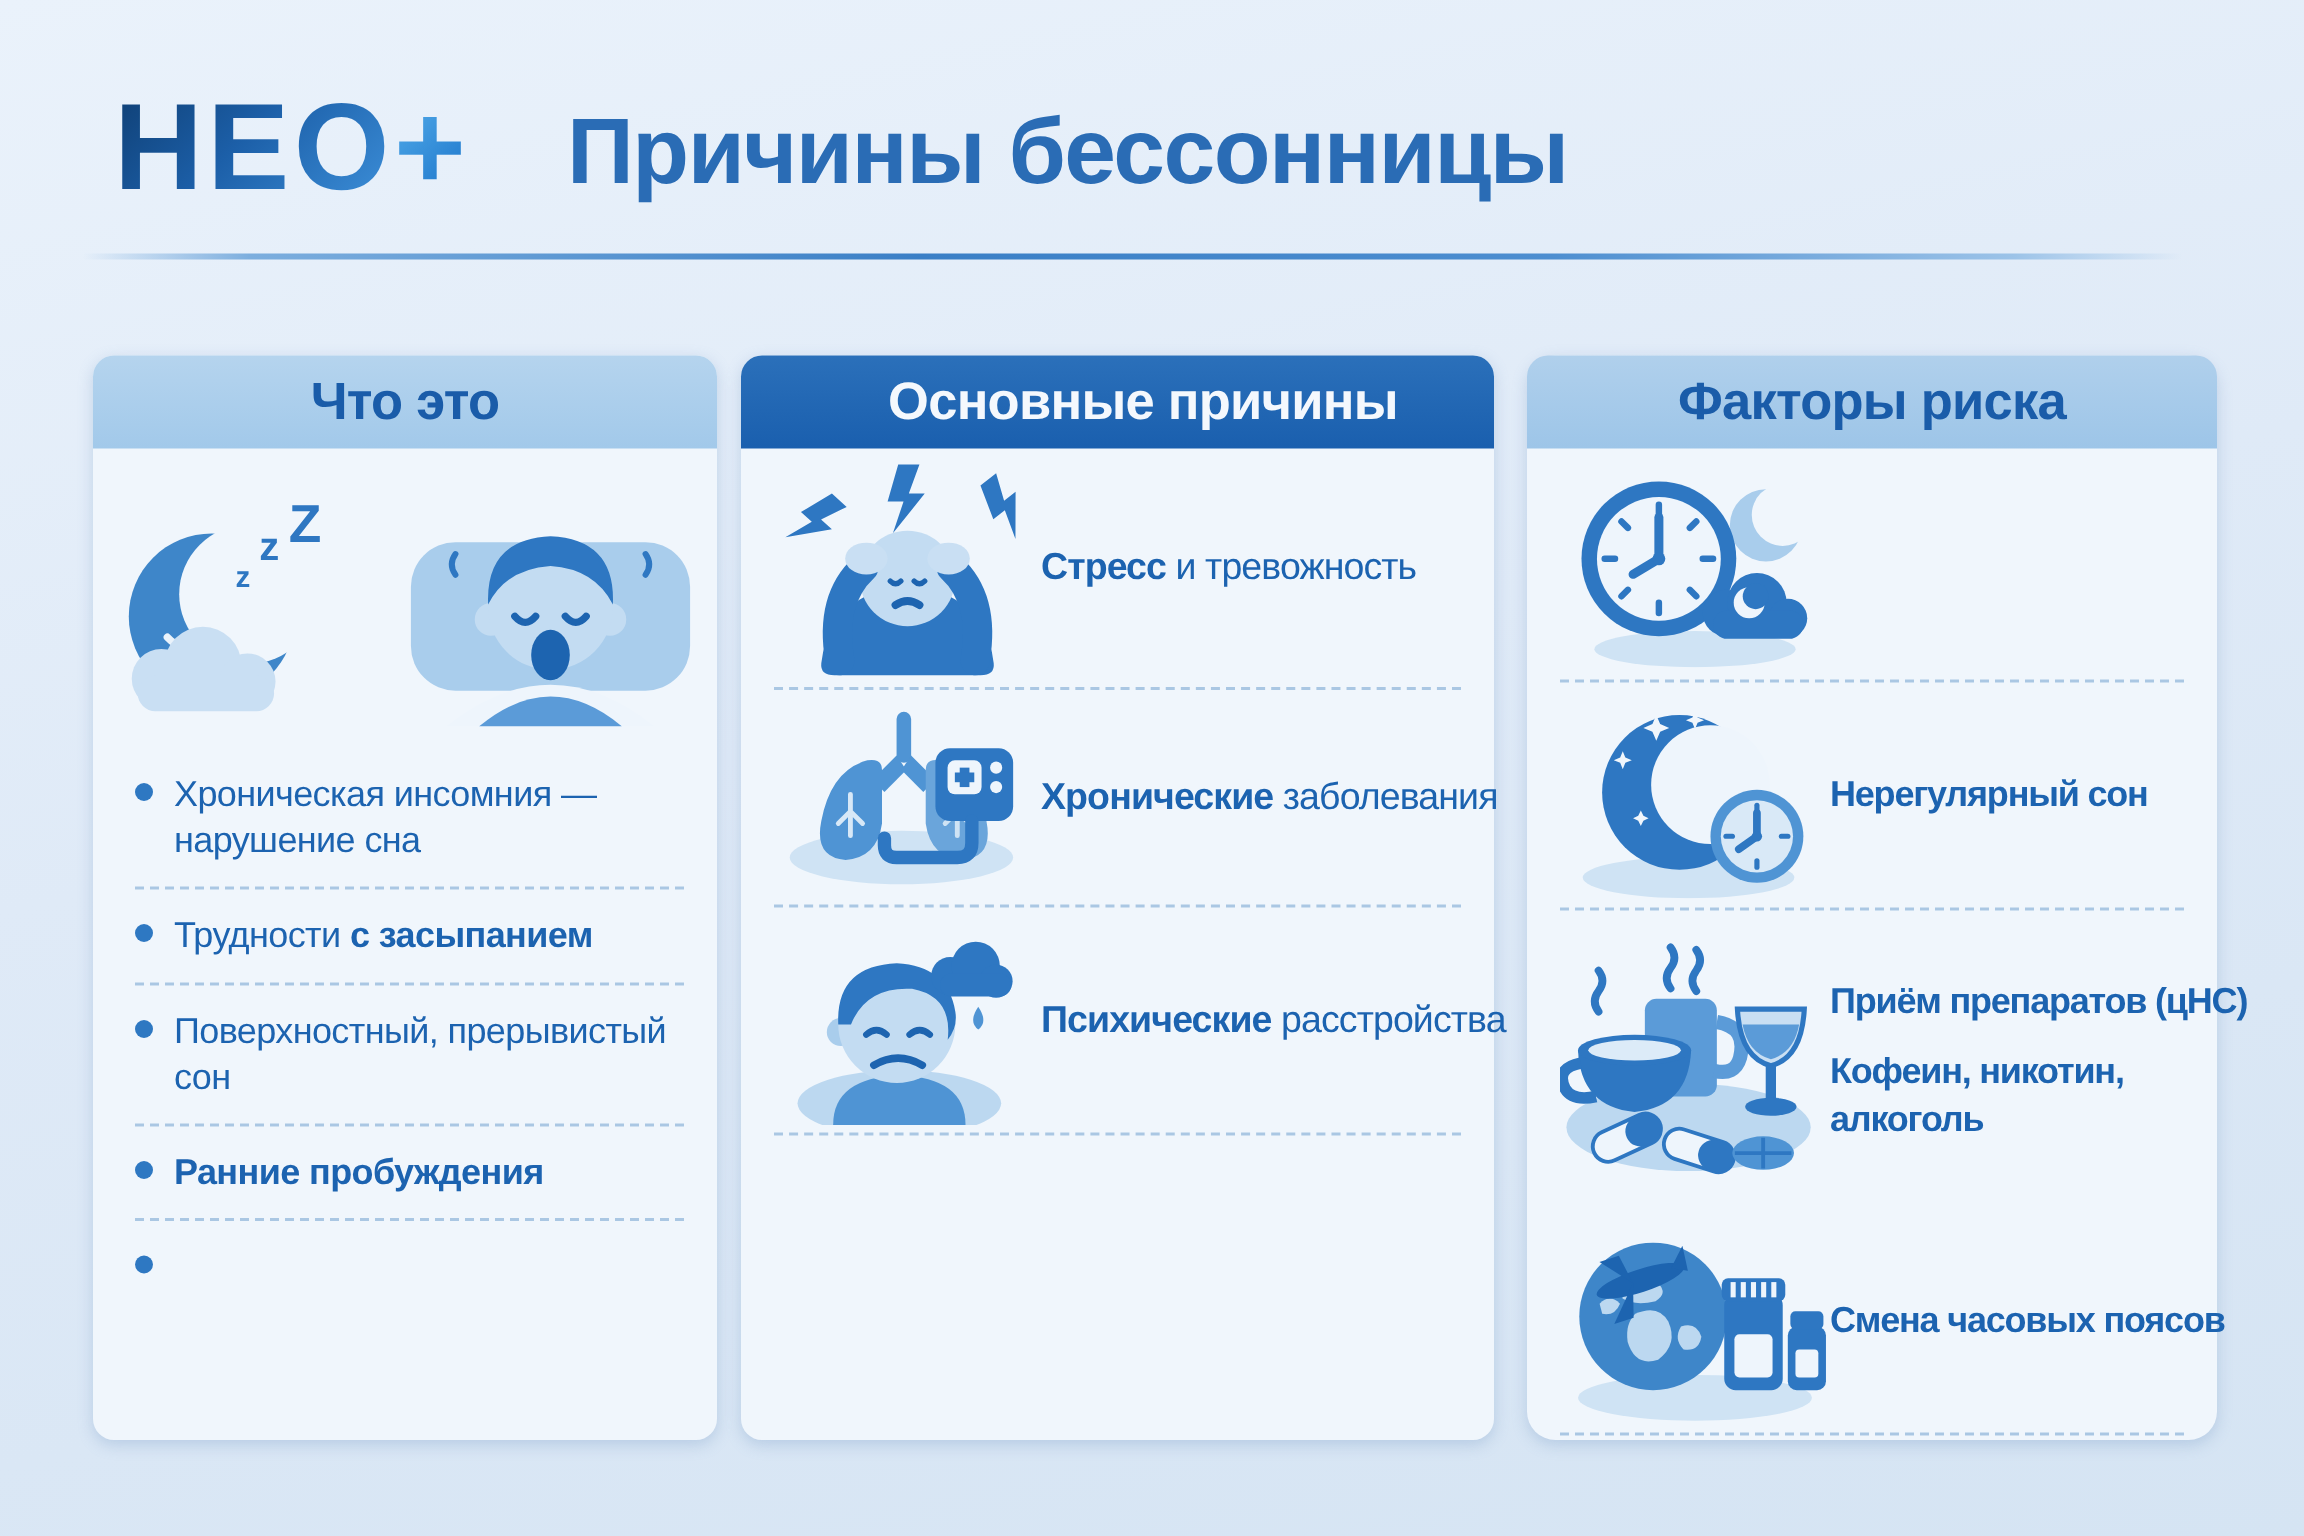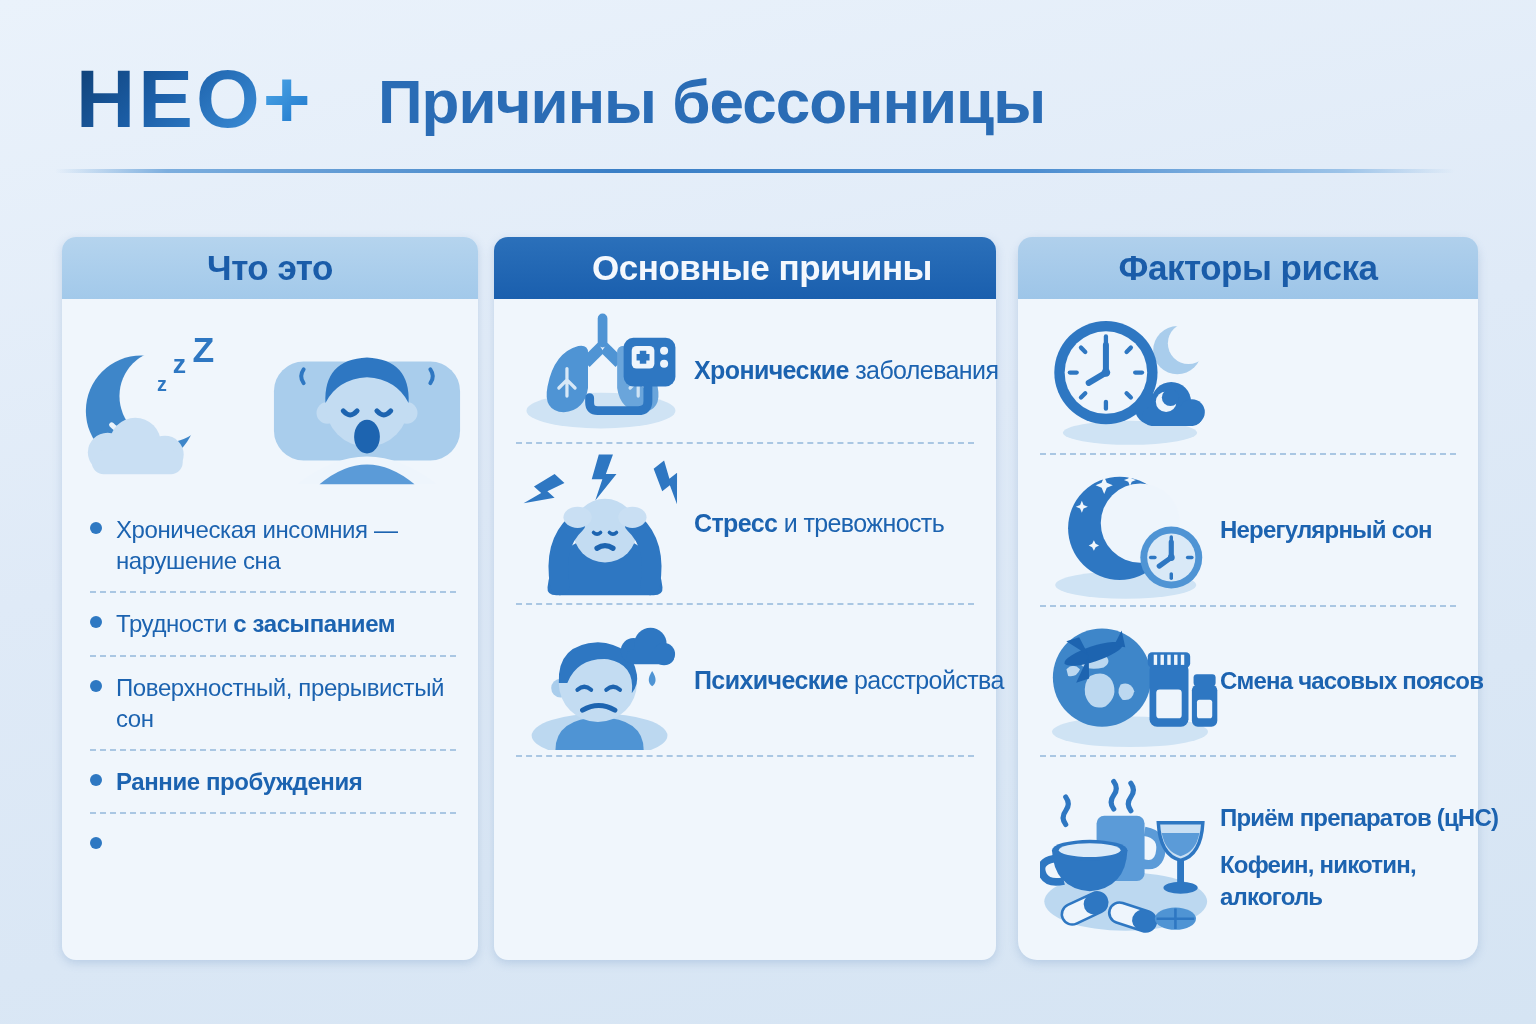--- a/index.html
+++ b/index.html
@@ -138,20 +138,40 @@
       </li>
       <li class="what-item">
         <span class="bullet"></span>
       </li>
     </ul>
   </section>
 
   <section class="card card-causes">
     <header class="card-header">Основные причины</header>
     <div class="rows">
+
+      <div class="row r-c1">
+        <span class="row-icon">
+          <svg width="168" height="150" viewBox="0 0 190 165">
+            <path transform="translate(88 4)" d="M0 0 L16 0 L8 22 L20 22 L-4 52 L4 28 L-8 28 Z" fill="#2e77c2"></path>
+            <path transform="translate(38 26) rotate(42)" d="M0 0 L15 0 L7 20 L18 20 L-4 48 L3 26 L-8 26 Z" fill="#2e77c2"></path>
+            <path transform="translate(150 20) rotate(-38)" d="M0 0 L15 0 L7 20 L18 20 L-4 48 L3 26 L-8 26 Z" fill="#2e77c2"></path>
+            <path d="M30 154 Q34 118 66 102 L124 102 Q156 118 160 154 Q161 163 150 163 L40 163 Q29 163 30 154 Z" fill="#2e77c2"></path>
+            <circle cx="95" cy="90" r="36" fill="#c3dcf2"></circle>
+            <path d="M44 152 Q36 106 62 82" stroke="#2e77c2" stroke-width="22" fill="none" stroke-linecap="round"></path>
+            <path d="M146 152 Q154 106 128 82" stroke="#2e77c2" stroke-width="22" fill="none" stroke-linecap="round"></path>
+            <ellipse cx="64" cy="75" rx="16" ry="12" fill="#c9dff3"></ellipse>
+            <ellipse cx="126" cy="75" rx="16" ry="12" fill="#c9dff3"></ellipse>
+            <path d="M82 92 Q86 96 90 92" stroke="#1d64b0" stroke-width="4" fill="none" stroke-linecap="round"></path>
+            <path d="M100 92 Q104 96 108 92" stroke="#1d64b0" stroke-width="4" fill="none" stroke-linecap="round"></path>
+            <path d="M86 110 Q95 104 104 110" stroke="#1d64b0" stroke-width="6" fill="none" stroke-linecap="round"></path>
+          </svg>
+        </span>
+        <span class="row-label"><span class="lead">Стресс</span><span> и тревожность</span></span>
+      </div>
 
       <div class="row r-c2">
         <span class="row-icon">
           <svg width="170" height="122" viewBox="0 0 210 150">
             <ellipse cx="100" cy="124" rx="92" ry="22" fill="#cfe3f4"></ellipse>
             <rect x="96" y="4" width="12" height="42" rx="6" fill="#4f94d4"></rect>
             <path d="M96 40 L76 60 L86 70 L104 52 Z" fill="#4f94d4"></path>
             <path d="M108 40 L128 60 L118 70 L100 52 Z" fill="#4f94d4"></path>
             <path d="M84 52 Q84 42 72 44 Q42 52 34 94 Q28 124 54 126 Q80 124 84 96 Z" fill="#4f94d4"></path>
             <path d="M120 52 Q120 42 132 44 Q162 52 170 94 Q176 124 150 126 Q124 124 120 96 Z" fill="#6aa5db"></path>
@@ -162,40 +182,20 @@
             <rect x="148" y="50" width="8" height="16" fill="#2e77c2"></rect>
             <rect x="144" y="54" width="16" height="8" fill="#2e77c2"></rect>
             <circle cx="178" cy="50" r="5" fill="#eef5fc"></circle>
             <circle cx="178" cy="66" r="5" fill="#eef5fc"></circle>
             <path d="M158 94 L158 112 Q158 124 146 124 L96 124 Q86 124 86 114 L86 108" fill="none" stroke="#2e77c2" stroke-width="11" stroke-linecap="round"></path>
           </svg>
         </span>
         <span class="row-label"><span class="lead">Хронические</span><span> заболевания</span></span>
       </div>
 
-      <div class="row r-c1">
-        <span class="row-icon">
-          <svg width="168" height="150" viewBox="0 0 190 165">
-            <path transform="translate(88 4)" d="M0 0 L16 0 L8 22 L20 22 L-4 52 L4 28 L-8 28 Z" fill="#2e77c2"></path>
-            <path transform="translate(38 26) rotate(42)" d="M0 0 L15 0 L7 20 L18 20 L-4 48 L3 26 L-8 26 Z" fill="#2e77c2"></path>
-            <path transform="translate(150 20) rotate(-38)" d="M0 0 L15 0 L7 20 L18 20 L-4 48 L3 26 L-8 26 Z" fill="#2e77c2"></path>
-            <path d="M30 154 Q34 118 66 102 L124 102 Q156 118 160 154 Q161 163 150 163 L40 163 Q29 163 30 154 Z" fill="#2e77c2"></path>
-            <circle cx="95" cy="90" r="36" fill="#c3dcf2"></circle>
-            <path d="M44 152 Q36 106 62 82" stroke="#2e77c2" stroke-width="22" fill="none" stroke-linecap="round"></path>
-            <path d="M146 152 Q154 106 128 82" stroke="#2e77c2" stroke-width="22" fill="none" stroke-linecap="round"></path>
-            <ellipse cx="64" cy="75" rx="16" ry="12" fill="#c9dff3"></ellipse>
-            <ellipse cx="126" cy="75" rx="16" ry="12" fill="#c9dff3"></ellipse>
-            <path d="M82 92 Q86 96 90 92" stroke="#1d64b0" stroke-width="4" fill="none" stroke-linecap="round"></path>
-            <path d="M100 92 Q104 96 108 92" stroke="#1d64b0" stroke-width="4" fill="none" stroke-linecap="round"></path>
-            <path d="M86 110 Q95 104 104 110" stroke="#1d64b0" stroke-width="6" fill="none" stroke-linecap="round"></path>
-          </svg>
-        </span>
-        <span class="row-label"><span class="lead">Стресс</span><span> и тревожность</span></span>
-      </div>
-
       <div class="row r-c3">
         <span class="row-icon">
           <svg width="165" height="140" viewBox="0 0 190 165">
             <ellipse cx="88" cy="148" rx="80" ry="26" fill="#bcd8f0"></ellipse>
             <path d="M36 165 Q36 128 88 126 Q140 128 140 165 Z" fill="#4f94d4"></path>
             <circle cx="42" cy="92" r="11" fill="#a9cdec"></circle>
             <circle cx="86" cy="86" r="46" fill="#c3dcf2"></circle>
             <path d="M40 86 Q38 40 86 38 Q126 40 132 76 Q134 88 126 98 Q130 64 98 58 Q62 56 50 86 Z" fill="#2e77c2"></path>
             <circle cx="128" cy="48" r="15" fill="#2e77c2"></circle>
             <circle cx="148" cy="40" r="19" fill="#2e77c2"></circle>
@@ -267,53 +267,20 @@
                 <path d="M167 112 L172 112"></path>
             </g>
             <path d="M148 112 L148 94" stroke="#2e77c2" stroke-width="6" stroke-linecap="round"></path>
             <path d="M148 112 L134 122" stroke="#2e77c2" stroke-width="6" stroke-linecap="round"></path>
             <circle cx="148" cy="112" r="4" fill="#2e77c2"></circle>
           </svg>
         </span>
         <span class="row-label">Нерегулярный сон</span>
       </div>
 
-      <div class="row r-r3">
-        <span class="row-icon">
-          <svg width="178" height="136" viewBox="0 0 210 160">
-            <ellipse cx="105" cy="140" rx="92" ry="18" fill="#cfe3f4"></ellipse>
-            <circle cx="72" cy="76" r="58" fill="#3e86c9"></circle>
-            <path d="M48 52 Q62 40 76 50 Q84 58 74 64 Q58 68 48 62 Z" fill="#bcd8f0"></path>
-            <path d="M58 74 Q76 66 84 80 Q92 98 76 110 Q58 116 52 96 Q50 82 58 74 Z" fill="#bcd8f0"></path>
-            <path d="M94 84 Q106 80 110 92 Q108 104 96 102 Q88 94 94 84 Z" fill="#bcd8f0"></path>
-            <path d="M30 66 Q38 58 46 66 Q42 76 32 74 Z" fill="#bcd8f0"></path>
-            <g transform="translate(62 48) rotate(-18)" fill="#1d64b0">
-              <ellipse cx="0" cy="0" rx="36" ry="9"></ellipse>
-              <path d="M-6 0 L-30 26 L-14 26 Z"></path>
-              <path d="M-6 0 L-26 -24 L-10 -24 Z"></path>
-              <path d="M26 -2 L40 -16 L38 4 Z"></path>
-            </g>
-            <rect x="128" y="58" width="46" height="76" rx="9" fill="#2e77c2"></rect>
-            <rect x="126" y="46" width="50" height="18" rx="5" fill="#2e77c2"></rect>
-            <g fill="#eef5fc">
-              <rect x="133" y="49" width="4" height="12"></rect>
-                <rect x="141" y="49" width="4" height="12"></rect>
-              <rect x="149" y="49" width="4" height="12"></rect>
-                <rect x="157" y="49" width="4" height="12"></rect>
-              <rect x="165" y="49" width="4" height="12"></rect>
-            </g>
-            <rect x="136" y="90" width="30" height="34" rx="4" fill="#eef5fc"></rect>
-            <rect x="178" y="84" width="30" height="50" rx="7" fill="#2e77c2"></rect>
-            <rect x="180" y="72" width="26" height="14" rx="4" fill="#2e77c2"></rect>
-            <rect x="184" y="102" width="18" height="22" rx="3" fill="#eef5fc"></rect>
-          </svg>
-        </span>
-        <span class="row-label">Смена часовых поясов</span>
-      </div>
-
       <div class="row r-r4 no-border">
         <span class="row-icon">
           <svg width="180" height="158" viewBox="0 0 210 184">
             <ellipse cx="100" cy="144" rx="95" ry="34" fill="#bcd8f0"></ellipse>
             <g stroke="#2e77c2" stroke-width="6" fill="none" stroke-linecap="round">
               <path d="M86 36 Q80 28 86 20 Q92 12 86 4"></path>
               <path d="M106 38 Q100 30 106 22 Q112 14 106 6"></path>
               <path d="M30 54 Q24 46 30 38 Q36 30 30 22"></path>
             </g>
             <rect x="66" y="44" width="56" height="76" rx="9" fill="#5b9bd8"></rect>
@@ -338,16 +305,49 @@
             <path d="M136 164 L180 164 M158 152 L158 176" stroke="#2e77c2" stroke-width="3"></path>
           </svg>
         </span>
         <span class="row-label">
           <span>Приём препаратов (цНС)</span><br>
           <span class="gap-block" style="display:inline-block;">Кофеин, никотин,</span><br>
           <span>алкоголь</span>
         </span>
       </div>
 
+      <div class="row r-r3">
+        <span class="row-icon">
+          <svg width="178" height="136" viewBox="0 0 210 160">
+            <ellipse cx="105" cy="140" rx="92" ry="18" fill="#cfe3f4"></ellipse>
+            <circle cx="72" cy="76" r="58" fill="#3e86c9"></circle>
+            <path d="M48 52 Q62 40 76 50 Q84 58 74 64 Q58 68 48 62 Z" fill="#bcd8f0"></path>
+            <path d="M58 74 Q76 66 84 80 Q92 98 76 110 Q58 116 52 96 Q50 82 58 74 Z" fill="#bcd8f0"></path>
+            <path d="M94 84 Q106 80 110 92 Q108 104 96 102 Q88 94 94 84 Z" fill="#bcd8f0"></path>
+            <path d="M30 66 Q38 58 46 66 Q42 76 32 74 Z" fill="#bcd8f0"></path>
+            <g transform="translate(62 48) rotate(-18)" fill="#1d64b0">
+              <ellipse cx="0" cy="0" rx="36" ry="9"></ellipse>
+              <path d="M-6 0 L-30 26 L-14 26 Z"></path>
+              <path d="M-6 0 L-26 -24 L-10 -24 Z"></path>
+              <path d="M26 -2 L40 -16 L38 4 Z"></path>
+            </g>
+            <rect x="128" y="58" width="46" height="76" rx="9" fill="#2e77c2"></rect>
+            <rect x="126" y="46" width="50" height="18" rx="5" fill="#2e77c2"></rect>
+            <g fill="#eef5fc">
+              <rect x="133" y="49" width="4" height="12"></rect>
+                <rect x="141" y="49" width="4" height="12"></rect>
+              <rect x="149" y="49" width="4" height="12"></rect>
+                <rect x="157" y="49" width="4" height="12"></rect>
+              <rect x="165" y="49" width="4" height="12"></rect>
+            </g>
+            <rect x="136" y="90" width="30" height="34" rx="4" fill="#eef5fc"></rect>
+            <rect x="178" y="84" width="30" height="50" rx="7" fill="#2e77c2"></rect>
+            <rect x="180" y="72" width="26" height="14" rx="4" fill="#2e77c2"></rect>
+            <rect x="184" y="102" width="18" height="22" rx="3" fill="#eef5fc"></rect>
+          </svg>
+        </span>
+        <span class="row-label">Смена часовых поясов</span>
+      </div>
+
     </div>
   </section>
 
 </div>
 
 </body></html>

